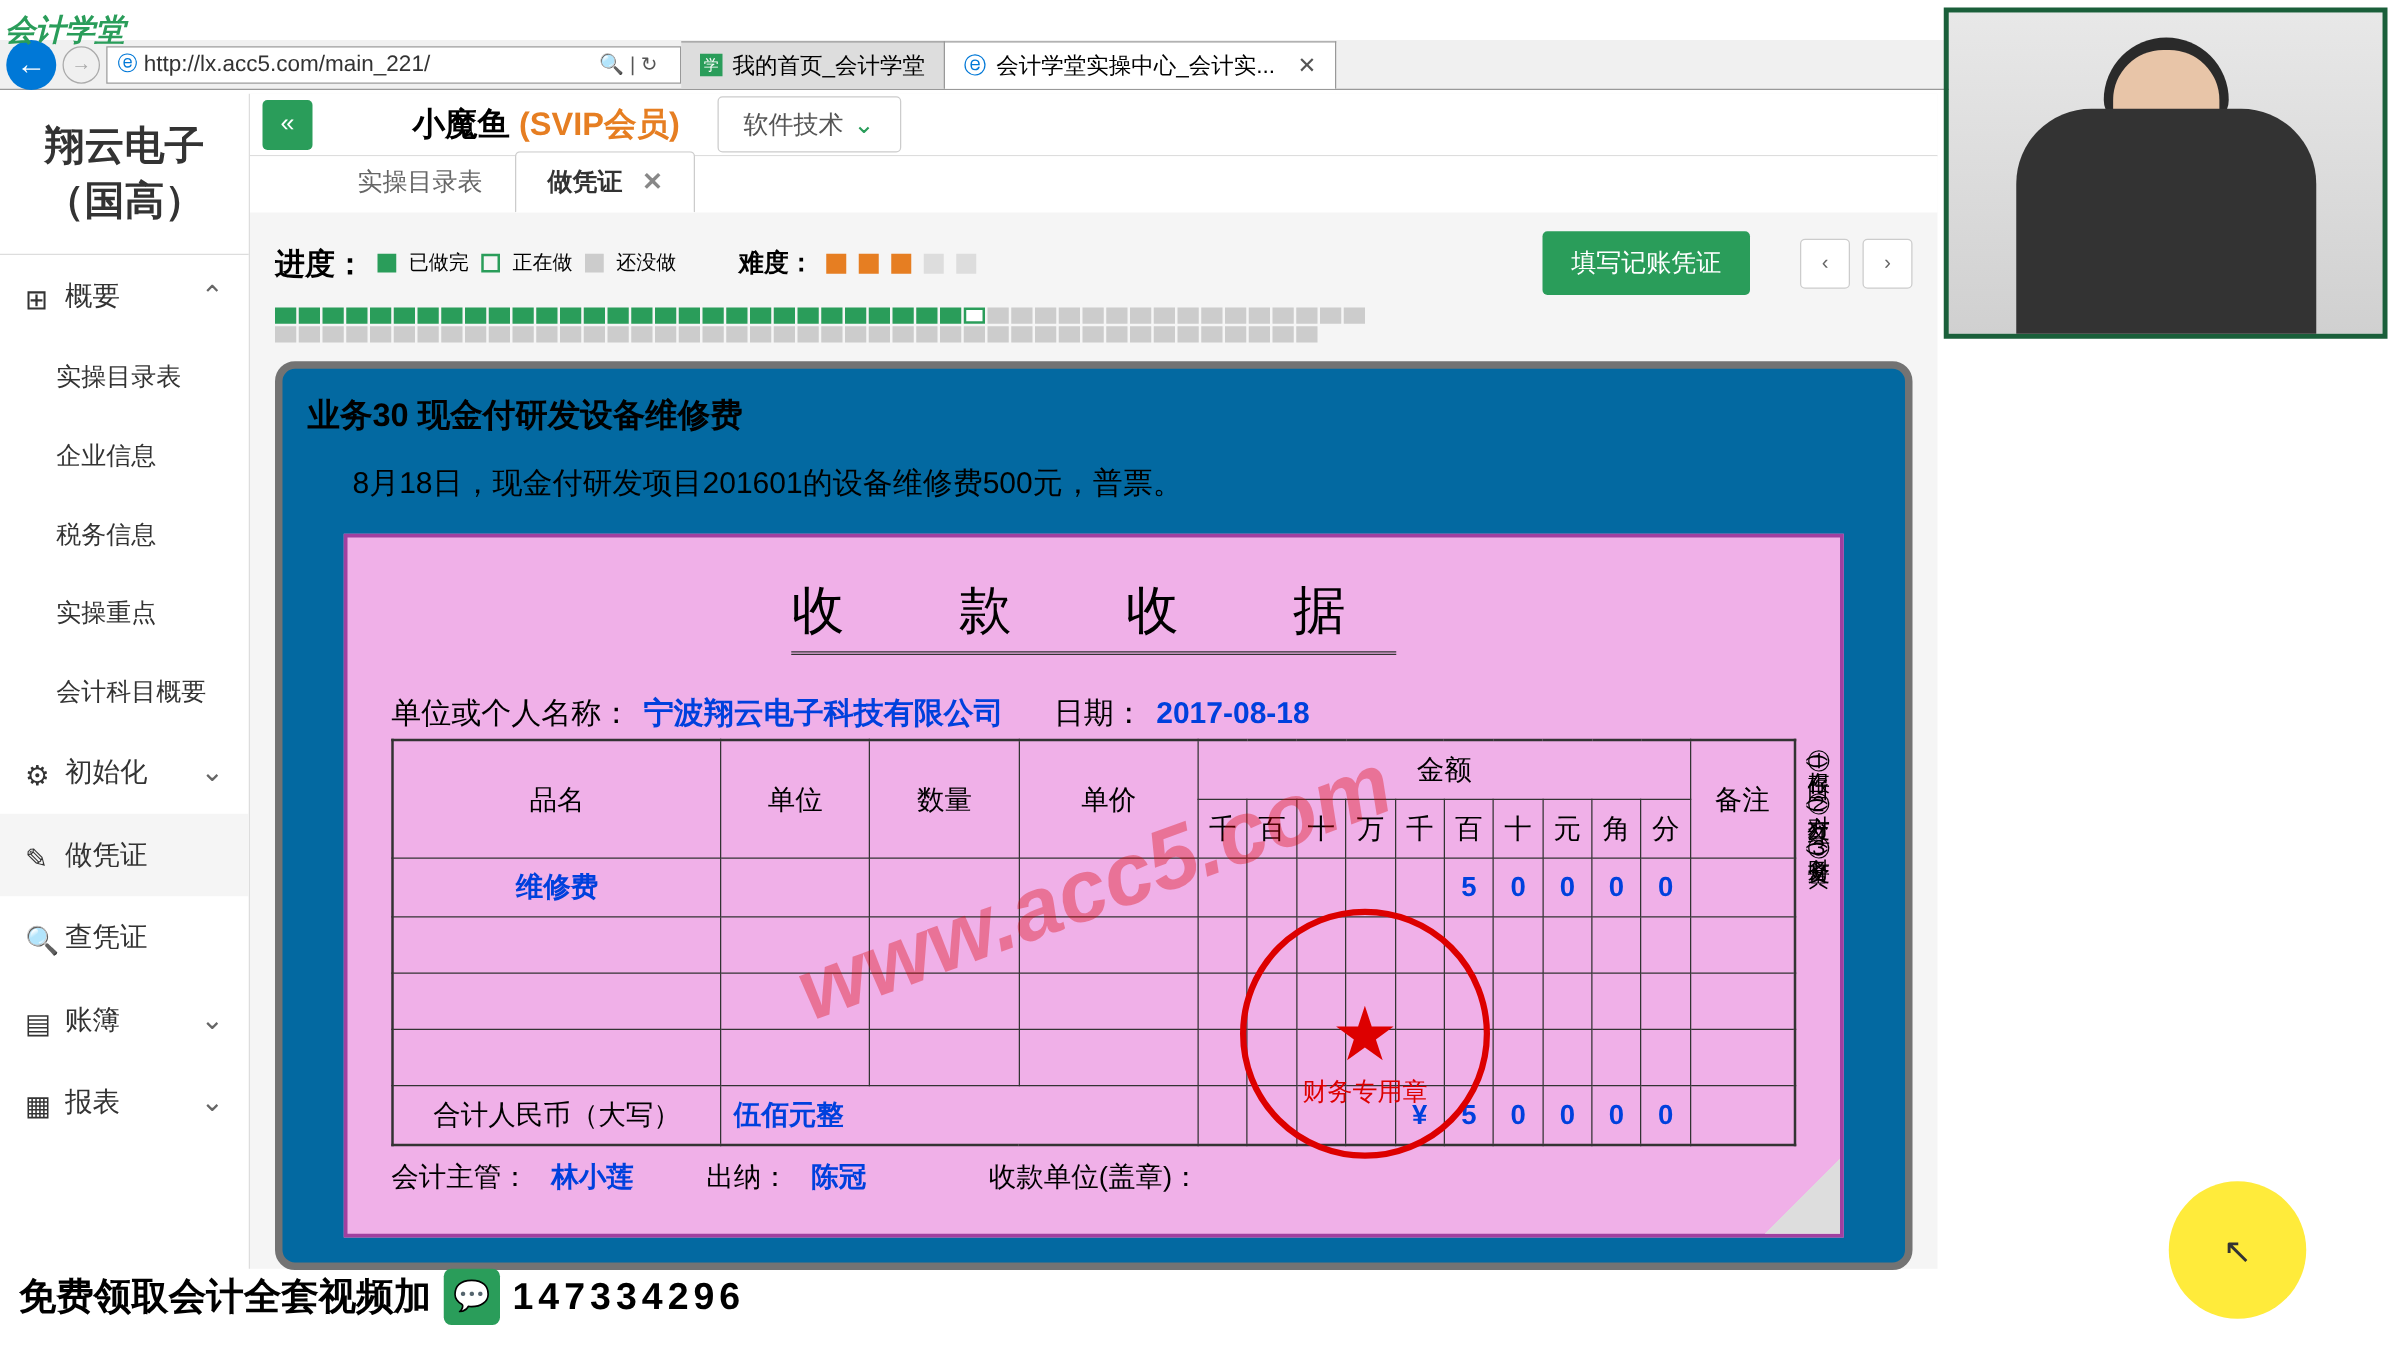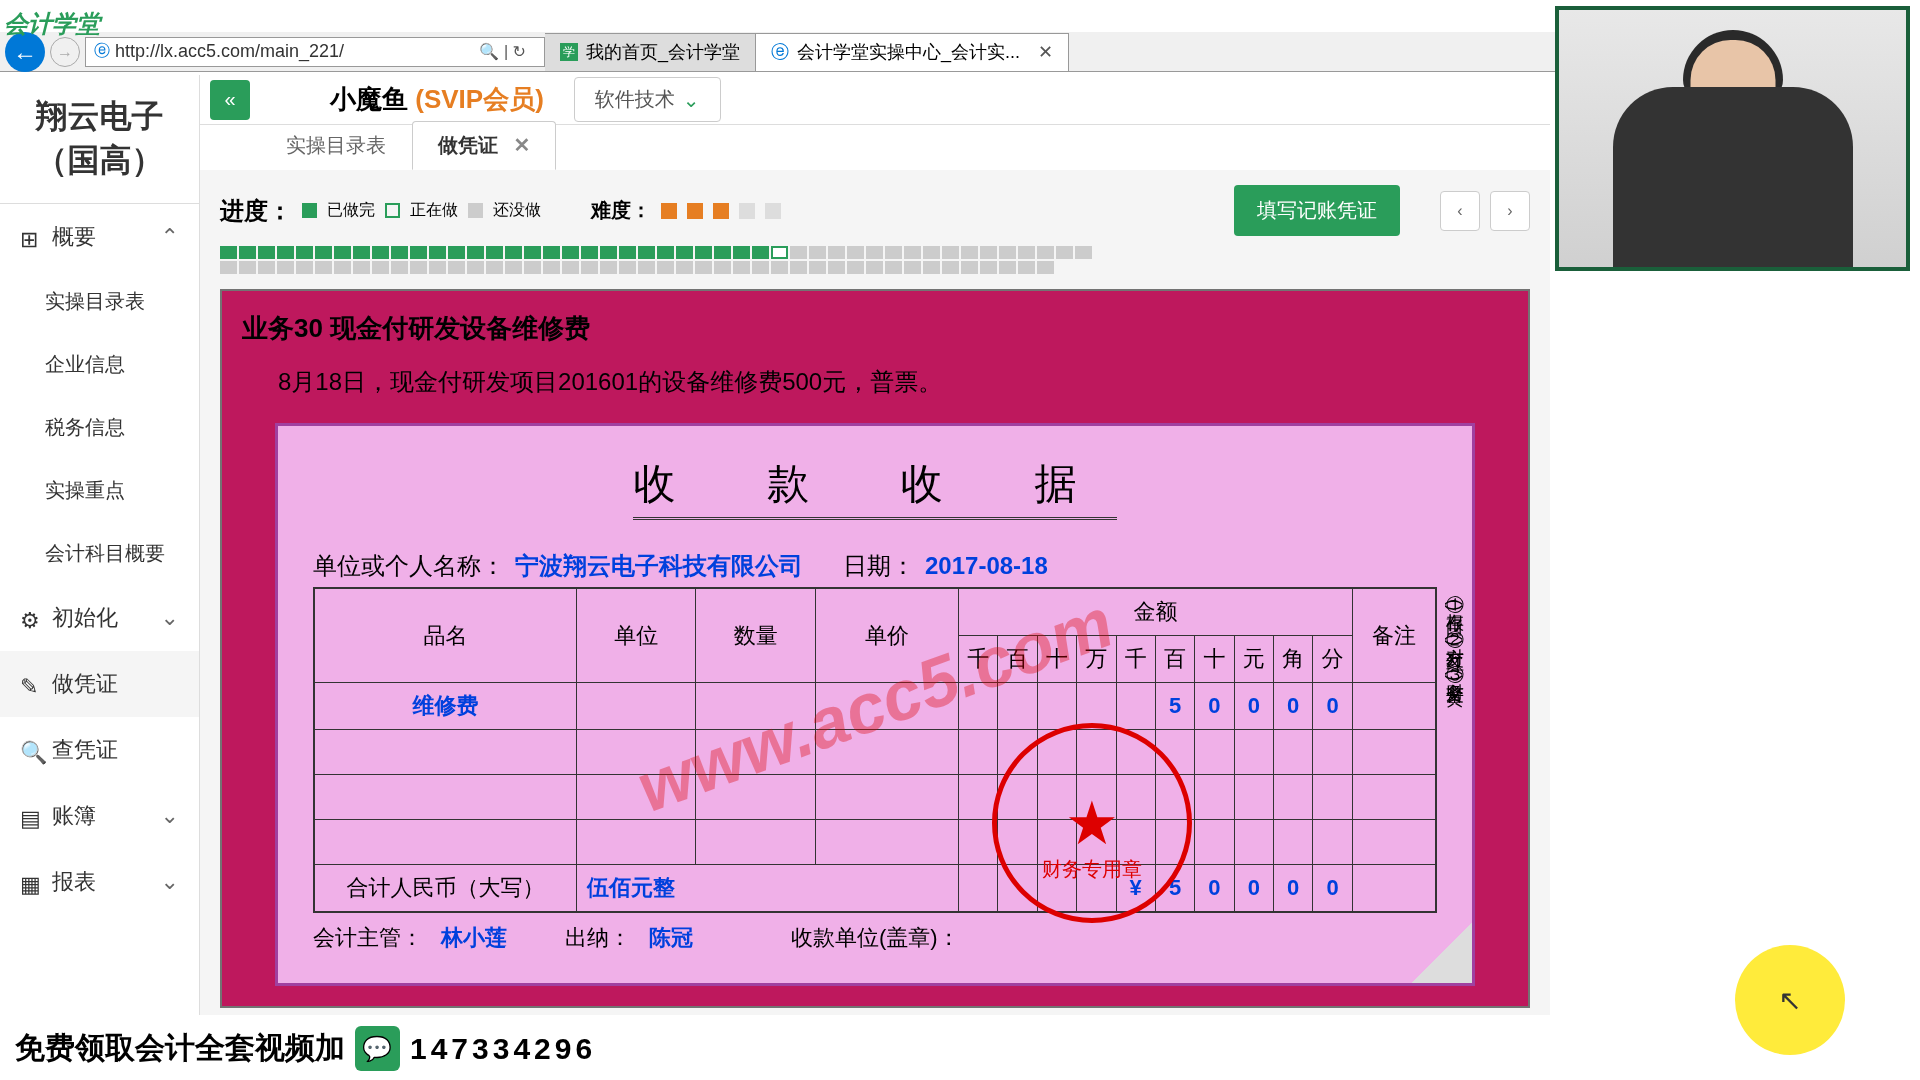--- a/index.html
+++ b/index.html
@@ -60,21 +60,21 @@
 .action-btn { margin-left: auto; margin-right: 30px; padding: 12px 23px; background: #2a9d5a; color: #fff; font-size: 20px; border-radius: 4px; cursor: pointer; }
 .nav-btns { display: flex; gap: 10px; }
 .nav-btn { width: 40px; height: 40px; border: 1px solid #ccc; background: #fff; display: flex; align-items: center; justify-content: center; color: #666; cursor: pointer; border-radius: 4px; }
 
 .progress-boxes { display: flex; flex-wrap: wrap; gap: 2px; max-width: 880px; margin-bottom: 15px; }
 .prog-box { width: 17px; height: 13px; }
 .pb-done { background: #2a9d5a; }
 .pb-doing { background: #fff; border: 2px solid #2a9d5a; }
 .pb-todo { background: #ccc; }
 
-.task-card { background: #be185d; border: 2px solid #737373; border-radius: 0; padding: 20px; }
+.task-card { background: #0369a1; border: 6px solid #737373; border-radius: 16px; padding: 20px; }
 .task-title { font-size: 26px; font-weight: bold; margin-bottom: 20px; }
 .task-desc { font-size: 24px; margin-bottom: 25px; margin-left: 36px; }
 
 .receipt { background: #f0b0e8; border: 3px solid #a040a0; padding: 30px 35px; position: relative; width: 1200px; margin: 0 auto; }
 .receipt-title { text-align: center; font-size: 42px; letter-spacing: 40px; border-bottom: 3px double #333; display: inline-block; padding-bottom: 5px; }
 .receipt-title-row { text-align: center; margin-bottom: 30px; }
 .receipt-header { display: flex; gap: 10px; align-items: baseline; font-size: 24px; margin-bottom: 5px; }
 .rh-blue { color: #0040dd; font-weight: bold; }
 
 .receipt-table { border: 2px solid #333; width: 100%; border-collapse: collapse; }
@@ -88,21 +88,21 @@
 .rf-blue { color: #0040dd; font-weight: bold; }
 
 .side-notes { position: absolute; right: 5px; top: 155px; writing-mode: vertical-rl; font-size: 18px; line-height: 1.4; }
 
 .watermark { position: absolute; top: 50%; left: 50%; transform: translate(-50%, -50%) rotate(-20deg); font-size: 70px; color: rgba(220, 0, 0, 0.35); font-weight: bold; pointer-events: none; font-style: italic; }
 
 .stamp { position: absolute; bottom: 60px; right: 280px; width: 200px; height: 200px; border: 5px solid #d00; border-radius: 50%; display: flex; align-items: center; justify-content: center; }
 .stamp-star { color: #d00; font-size: 60px; }
 .stamp-text { position: absolute; bottom: 35px; color: #d00; font-size: 20px; }
 
-.bottom-banner { position: absolute; bottom: 9px; left: 15px; display: flex; align-items: center; gap: 10px; font-size: 30px; font-weight: bold; z-index: 200; }
+.bottom-banner { position: absolute; bottom: 20px; left: 15px; display: flex; align-items: center; gap: 10px; font-size: 30px; font-weight: bold; z-index: 200; }
 .wechat-icon { width: 45px; height: 45px; background: #2a9d5a; border-radius: 6px; display: flex; align-items: center; justify-content: center; color: #fff; font-size: 24px; }
 
 .cursor-highlight { position: absolute; bottom: 25px; right: 75px; width: 110px; height: 110px; background: #ffeb3b; border-radius: 50%; z-index: 150; display: flex; align-items: center; justify-content: center; }
 .cursor-arrow { font-size: 28px; color: #333; }
 
 .page-fold { position: absolute; bottom: 0; right: 0; width: 60px; height: 60px; background: linear-gradient(135deg, transparent 50%, #ddd 50%); }
 </style>
 </head>
 <body>
 

